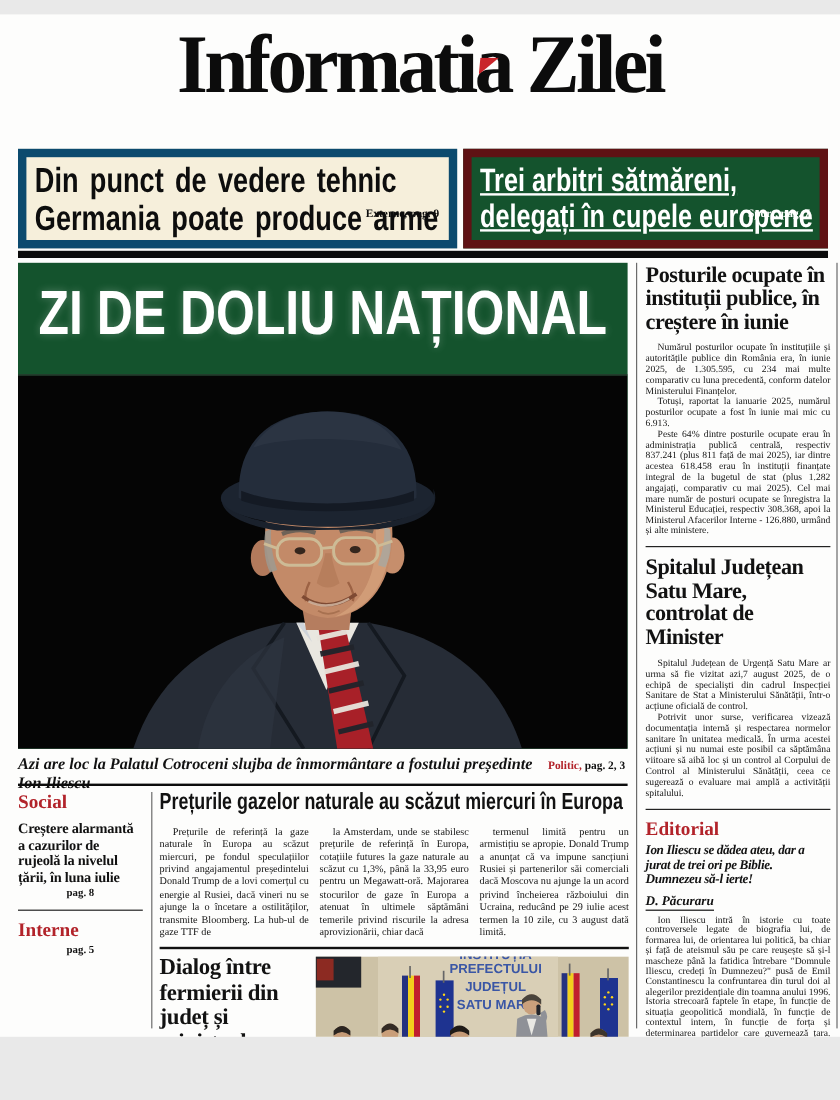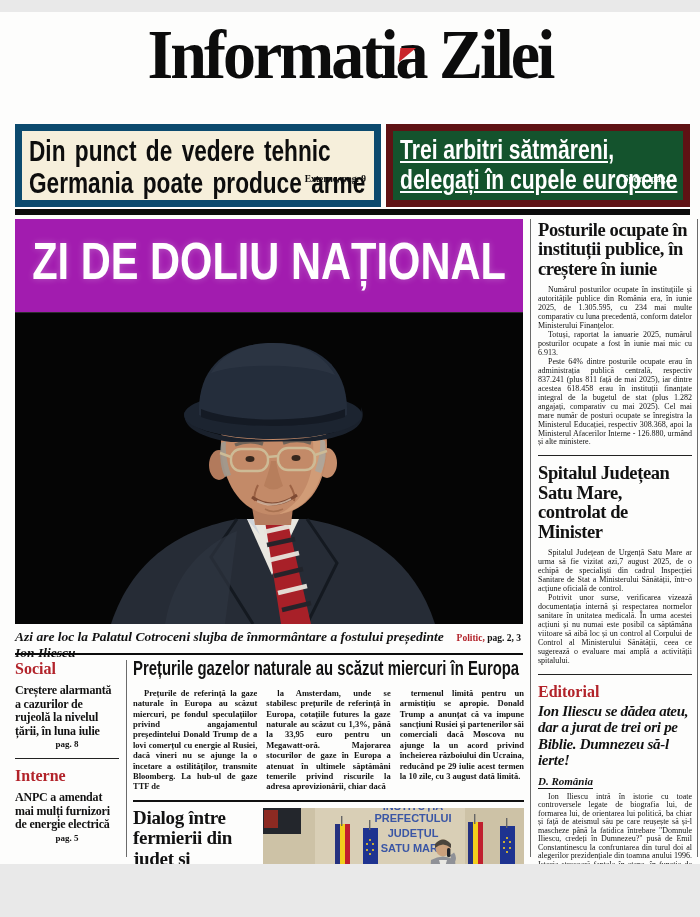--- a/index.html
+++ b/index.html
@@ -43,21 +43,21 @@
     font-family:"Liberation Sans",sans-serif; font-weight:bold;
     padding:4px 0 0 9px; line-height:1.12;
     width:128%; transform:scaleX(.78); transform-origin:0 0;
   }
   .teaser-left .teaser-title{ font-size:29px; word-spacing:4px;}
   .teaser-right .teaser-title{ font-size:27px; }
   .teaser-credit{ position:absolute; right:8px; bottom:16px; font-size:9.5px; font-weight:bold; }
   .teaser-credit .sec{ }
   .black-bar{ position:absolute; top:197px; left:15px; right:10px; height:6px; background:#0b0b0b; }
   
-  .lead-box{ position:absolute; top:207px; left:15px; width:508px; height:405px; background:#a21caf; }
+  .lead-box{ position:absolute; top:207px; left:15px; width:508px; height:405px; background:#14532d; }
   .lead-headline{
     color:#fff; font-family:"Liberation Sans",sans-serif; font-weight:bold;
     font-size:52px; line-height:1; padding-top:16px; text-align:center;
     width:125%; transform:scaleX(.8); transform-origin:0 0; letter-spacing:0;
     text-shadow:0 0 8px rgba(255,255,255,.25);
   }
   .lead-photo{ position:absolute; left:0; right:0; top:93px; bottom:0; border-top:1px solid #2e2e2e; }
   .lead-photo svg{ display:block; width:100%; height:100%; }
   .lead-caption{
     position:absolute; top:617px; left:15px; width:508px; height:21px;
@@ -77,38 +77,38 @@
   .sec-label{ color:#b2232a; font-weight:bold; font-size:16px; font-family:"Liberation Serif",serif; }
   .left-col h3{ font-size:12px; line-height:1.13; font-weight:bold; margin-top:6px; letter-spacing:-.2px;}
   .pag-right{ text-align:center; font-size:9px; font-weight:bold; margin-top:1px; }
   .left-hr{ border:none; border-top:1px solid #222; margin:9px 0 8px 0; }
   
   .mid-col{ position:absolute; top:645px; left:133px; width:391px; }
   .gas-title{
     font-family:"Liberation Sans",sans-serif; font-weight:bold; font-size:19.5px;
     width:131%; transform:scaleX(.763); transform-origin:0 0; white-space:nowrap;
   }
-  .gas-cols{ display:flex; gap:9px; margin-top:8px;font-weight:bold; }
+  .gas-cols{ display:flex; gap:9px; margin-top:8px; }
   .gas-cols .col{ flex:1; font-size:8.5px; line-height:1.22; text-align:justify; }
   .gas-cols .col p{ text-indent:11px; }
   .mid-hr{ border:none; border-top:2px solid #111; margin:8px 0 0 0; }
   .bottom-row{ display:flex; margin-top:6px; }
   .dialog-col{ width:130px; padding-right:6px; }
   .dialog-col h2{ font-size:19px; line-height:1.08; font-weight:bold; letter-spacing:-.3px; }
   .dialog-col .body{ font-size:9.3px; line-height:1.2; text-align:justify; margin-top:7px; }
   .dialog-col .body p{ text-indent:11px; }
   .conf-photo{ flex:1; height:149px; }
   .conf-photo svg{ display:block; width:100%; height:100%; }
   
   .right-col{ position:absolute; top:209px; left:538px; width:154px; }
   .right-col h2{ font-size:18.5px; line-height:1.05; font-weight:bold; letter-spacing:-.4px; }
   .rc-body{ margin-top:7px; font-size:8px; line-height:1.12; text-align:justify; }
   .rc-body p{ text-indent:10px; }
   .rc-hr{ border:none; border-top:1px solid #222; margin:8px 0 8px 0; }
-  .edit-title{ font-size:15px; line-height:1.1; font-weight:bold; font-style:italic; margin-top:2px; letter-spacing:-.3px;}
+  .edit-title{ font-size:11px; line-height:1.1; font-weight:bold; font-style:italic; margin-top:2px; letter-spacing:-.3px;}
   .edit-author{ font-size:11px; font-weight:bold; font-style:italic; margin-top:6px; }
   .edit-author span{ border-bottom:1.2px solid #111; padding-bottom:1px; }
   .edit-body{ margin-top:6px; font-size:8px; line-height:1.07; text-align:justify; }
   .edit-body p{ text-indent:10px; }
 </style>
 </head>
 <body>
 
 <div class="page">
 
@@ -216,21 +216,20 @@
   <div class="vline vline-right-col"></div>
   <div class="vline vline-page-edge"></div>
   <div class="vline vline-left-col"></div>
 
   <div class="left-col">
     <div class="sec-label">Social</div>
     <h3>Creștere alarmantă a cazurilor de rujeolă la nivelul țării, în luna iulie</h3>
     <div class="pag-right">pag. 8</div>
     <hr class="left-hr">
     <div class="sec-label">Interne</div>
-    <h3>ANPC a amendat mai mulți furnizori de energie electrică</h3>
     <div class="pag-right">pag. 5</div>
 
   </div>
 
   <div class="mid-col">
     <div class="gas-title">Prețurile gazelor naturale au scăzut miercuri în Europa</div>
     <div class="gas-cols">
       <div class="col">
           <p>Prețurile de referință la gaze naturale în Europa au scăzut miercuri, pe fondul speculațiilor privind angajamentul președintelui Donald Trump de a lovi comerțul cu energie al Rusiei, dacă vineri nu se ajunge la o încetare a ostilităților, transmite Bloomberg. La hub-ul de gaze TTF de</p>
         </div>
@@ -374,20 +373,20 @@
     </div>
     <hr class="rc-hr">
     <h2>Spitalul  Județean Satu Mare, controlat de Minister</h2>
     <div class="rc-body">
       <p>Spitalul Județean de Urgență Satu Mare ar  urma să fie vizitat azi,7 august 2025, de o echipă de specialiști din cadrul Inspecției Sanitare de Stat a Ministerului Sănătății, într-o acțiune oficială de control.</p>
       <p>Potrivit unor surse, verificarea vizează documentația internă și respectarea normelor sanitare în unitatea medicală. În urma acestei acțiuni și nu numai este posibil ca săptămâna viitoare să aibă loc și un control al Corpului de Control al Ministerului Sănătății, ceea ce sugerează o evaluare mai amplă a activității spitalului.</p>
     </div>
     <hr class="rc-hr">
     <div class="sec-label">Editorial</div>
     <div class="edit-title">Ion Iliescu se dădea ateu, dar a jurat de trei ori pe Biblie. Dumnezeu să-l ierte!</div>
-    <div class="edit-author"><span>D. România</span></div>
+    <div class="edit-author"><span>D. Păcuraru</span></div>
     <div class="edit-body">
         <p>Ion Iliescu intră în istorie cu toate controversele legate de  biografia lui, de formarea lui, de orientarea lui politică, ba chiar și față de ateismul său pe care reușește să și-l mascheze până la fatidica întrebare "Domnule Iliescu, credeți în Dumnezeu?" pusă de Emil Constantinescu la confruntarea din turul doi al alegerilor prezidențiale din toamna anului 1996. Istoria strecoară faptele în etape, în funcție de situația geopolitică mondială, în funcție de contextul intern, în funcție de forța și determinarea partidelor care guvernează țara. Este greu  de imaginat evoluția partidului pe care l-a fondat chiar în compania gloanțelor care izbeau pereții din centrul Bucureștiului, unele lovind în plin oamenii care strigau în stradă  "Libertate! Liberate!" și "Fără comuniști!" Aliatul cel mai de nădejde nu au fost Silviu Brucan, Petre Român și revoluționarii care au reușit să intre în sediul Comitetului Central, ci Televiziunea Română. Fără monopolul asupra singurei surse de transmisie a informațiilor, grupul lui Iliescu ar fi rămas la nivelul tuturor grupurilor din țară: o adunătură pestriță, un fel de cenaclu adunat ad-hoc.</p>
       </div>
 
   </div>
 
 </div>
 
 </body></html>

